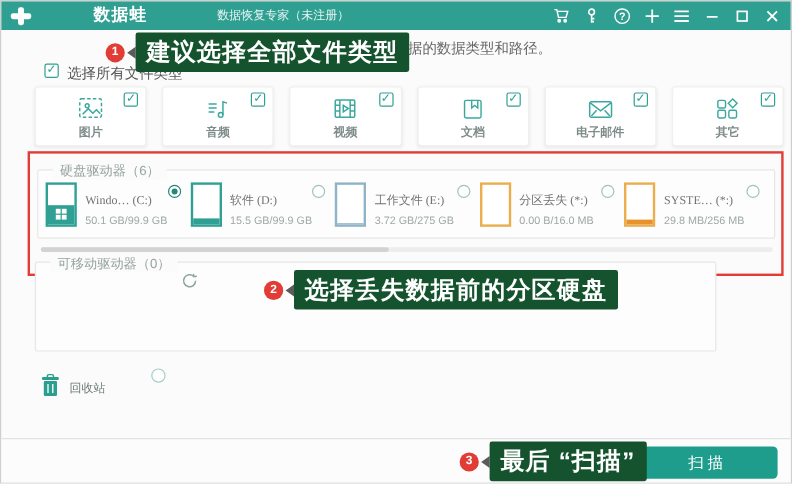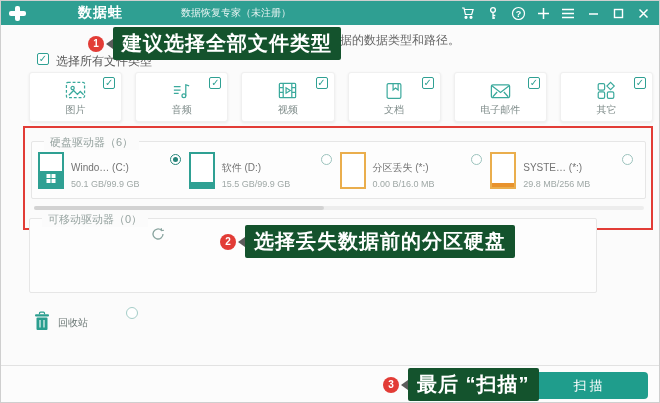--- a/index.html
+++ b/index.html
@@ -25,21 +25,21 @@
   .desc{ position:absolute; left:267px; top:31px; font-size:12px; color:#666; }
 
   
   .select-all{ position:absolute; left:36px; top:52px; display:flex; align-items:flex-start; gap:7px; cursor:pointer; }
   .cb{ width:12px; height:12px; border:1px solid #2fa093; border-radius:2px; background:#fff;
        font-size:10px; line-height:10px; color:#2fa093; text-align:center; font-weight:bold; }
   .cb::before{ content:"✓"; }
   .select-all-label{ font-size:12px; color:#555; }
 
   
-  .filetypes{ position:absolute; left:28px; top:71px; width:624px; height:50px; display:flex; gap:13px; }
+  .filetypes{ position:absolute; left:28px; top:71px; width:624px; height:50px; display:flex; gap:13px;font-weight:bold; }
   .ftcard{ flex:1; position:relative; background:#fff; border:1px solid #f0f0f0; border-radius:3px;
            box-shadow:0 1px 3px rgba(0,0,0,.07); display:flex; flex-direction:column;
            align-items:center; justify-content:center; gap:2px; cursor:pointer; }
   .ftcard .cb{ position:absolute; top:4px; right:6px; }
   .ftcard .icon{ height:24px; display:flex; align-items:flex-end; }
   .ftlabel{ font-size:10px; color:#7f8c8a; }
 
   
   .red-box{ position:absolute; left:22px; top:125px; width:630px; height:104px;
             border:2px solid #e23c36; background:transparent; }
@@ -50,21 +50,21 @@
   .drive-list{ display:flex; height:100%; padding:10px 4px 0 6px; }
   .drive{ flex:1; position:relative; display:flex; gap:7px; cursor:pointer; }
   .hd{ width:26px; height:37px; border:2px solid #2fa093; background:#fff; position:relative; }
   .hd .fill{ position:absolute; left:0; right:0; bottom:0; background:#2fa093; }
   .hd.blue{ border-color:#8fb3c7; } .hd.blue .fill{ background:#8fb3c7; }
   .hd.orange{ border-color:#eaae4d; } .hd.orange .fill{ background:#e8922c; }
   .win-logo{ position:absolute; left:50%; bottom:4px; transform:translateX(-50%);
              display:grid; grid-template-columns:4px 4px; grid-template-rows:4px 4px; gap:1px; }
   .win-logo i{ background:#fff; }
   .drive-txt{ padding-top:5px; }
-  .drive-name{ font-size:10px; color:#737373; white-space:nowrap; }
+  .drive-name{ font-size:10px; color:#737373; white-space:nowrap;font-family:Liberation Serif, serif; }
   .drive-cap{ font-size:9px; color:#9fa8a6; margin-top:4px; white-space:nowrap; }
   .radio{ position:absolute; top:2px; right:8px; width:11px; height:11px; border-radius:50%;
           border:1px solid #9cc3bd; background:#fff; }
   .radio.sel{ border-color:#27857a; }
   .radio.sel::after{ content:""; position:absolute; left:2px; top:2px; width:5px; height:5px;
                      border-radius:50%; background:#27857a; }
   .scrollbar{ position:absolute; left:33px; top:205px; width:610px; height:4px;
               background:#ededed; border-radius:2px; }
   .scroll-thumb{ width:290px; height:4px; background:#d2d2d2; border-radius:2px; cursor:pointer; }
 
@@ -255,20 +255,30 @@
         <span class="hd">
             <span class="fill" style="height:16%"></span>
           </span>
         <span class="drive-txt">
           <span class="drive-name">软件 (D:)</span>
           <div class="drive-cap">15.5 GB/99.9 GB</div>
         </span>
         <span class="radio"></span>
       </div>
       <div class="drive">
+        <span class="hd blue">
+            <span class="fill" style="height:3%"></span>
+          </span>
+        <span class="drive-txt">
+          <span class="drive-name">工作文件 (E:)</span>
+          <div class="drive-cap">3.72 GB/275 GB</div>
+        </span>
+        <span class="radio"></span>
+      </div>
+      <div class="drive">
         <span class="hd orange">
             <span class="fill" style="height:0%"></span>
           </span>
         <span class="drive-txt">
           <span class="drive-name">分区丢失 (*:)</span>
           <div class="drive-cap">0.00 B/16.0 MB</div>
         </span>
         <span class="radio"></span>
       </div>
       <div class="drive">

